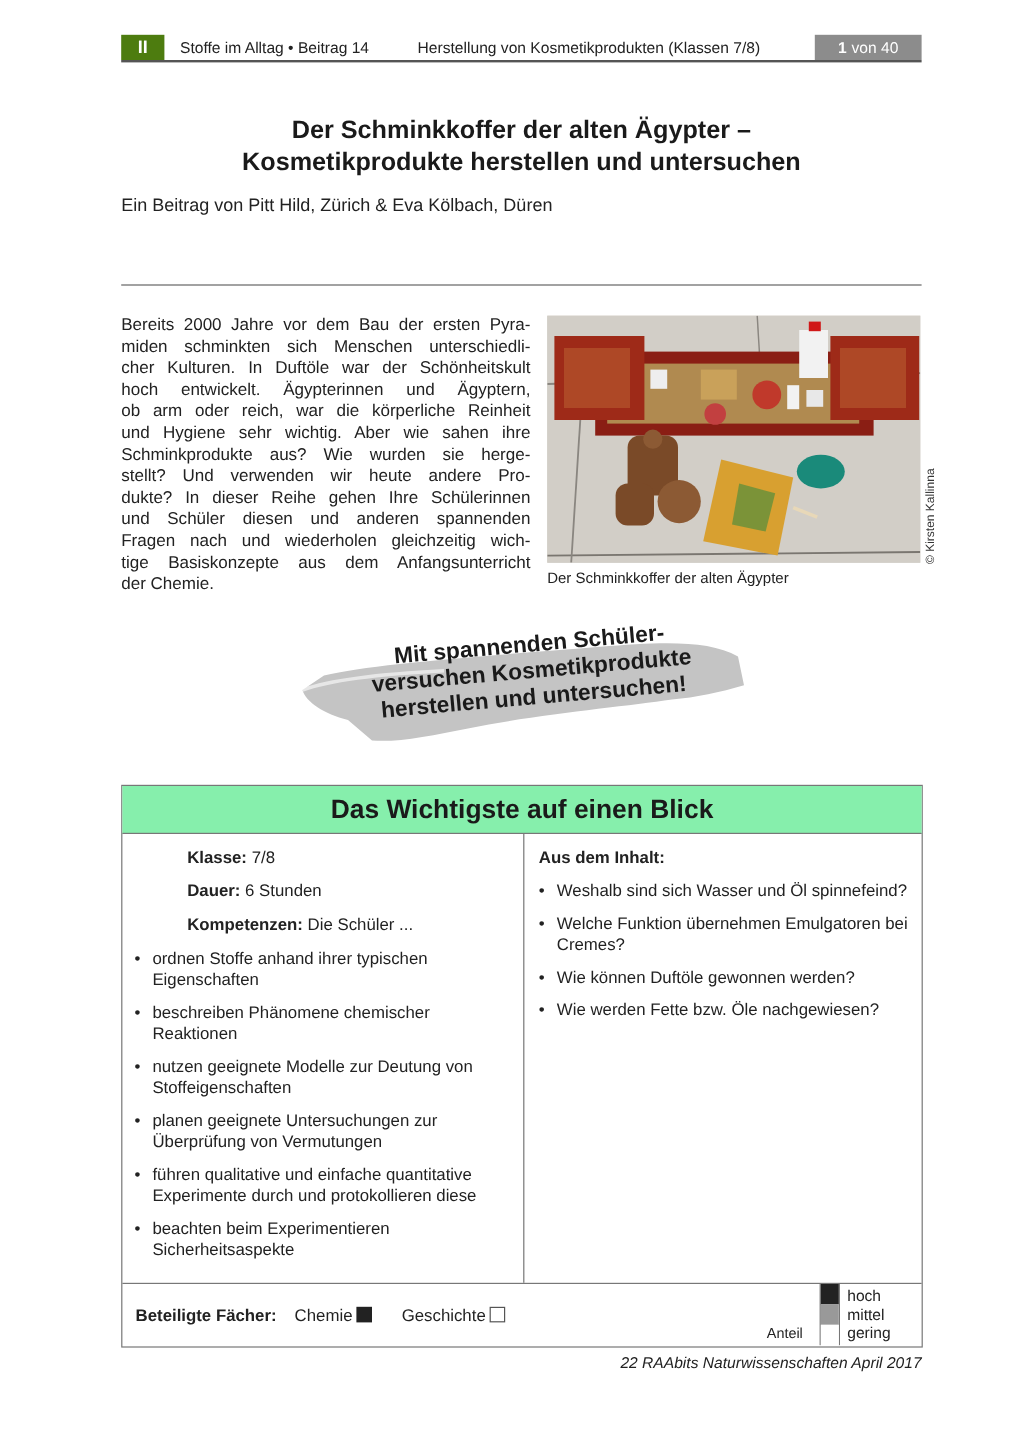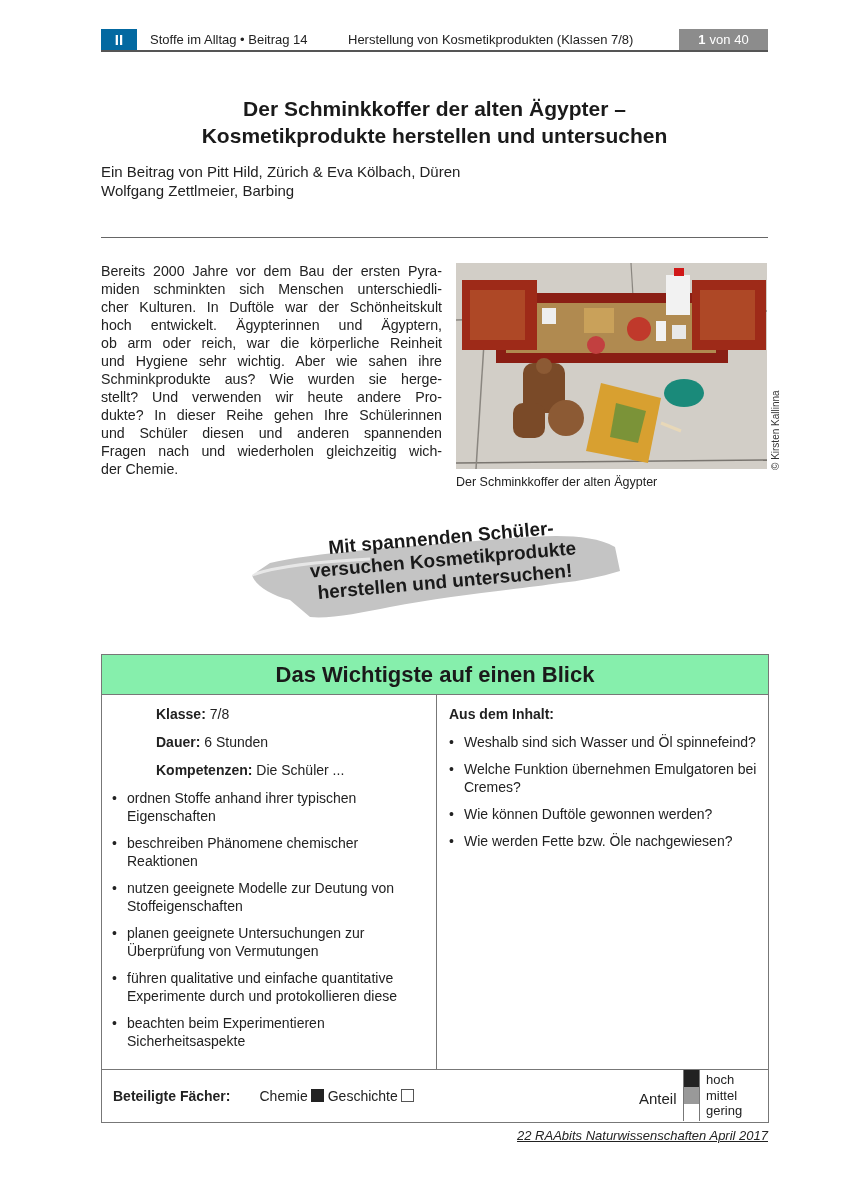--- a/index.html
+++ b/index.html
@@ -1,21 +1,21 @@
 <!DOCTYPE html>
 <html><head>
 <meta charset="utf-8">
 <style>
   * { box-sizing: border-box; margin: 0; padding: 0; }
   html, body { width: 848px; height: 1200px; background: #ffffff; }
   body { position: relative; font-family: "Liberation Sans", sans-serif; color: #1e1e1e; overflow: hidden; }
 
   
   .hdr { position: absolute; left: 101px; top: 29px; width: 667px; height: 23px; border-bottom: 2px solid #555; display: flex; align-items: stretch; font-size: 13px; }
-  .hdr-level { width: 36px; background: #0369a1; color: #fff; font-weight: bold; font-size: 15px; display: flex; align-items: center; justify-content: center; }
+  .hdr-level { width: 36px; background: #4d7c0f; color: #fff; font-weight: bold; font-size: 15px; display: flex; align-items: center; justify-content: center; }
   .hdr-series { padding-left: 13px; width: 210px; display: flex; align-items: center; color: #222; }
   .hdr-topic { flex: 1; display: flex; align-items: center; color: #222; padding-left: 1px; }
   .hdr-page { width: 89px; background: #8c8c8c; color: #fff; display: flex; align-items: center; justify-content: center; font-size: 13px; }
   .hdr-page b { font-weight: bold; margin-right: 4px; }
 
   .title { position: absolute; left: 101px; width: 667px; top: 95px; text-align: center; font-weight: bold; font-size: 21px; line-height: 27px; color: #1a1a1a; }
 
   .authors { position: absolute; left: 101px; top: 163px; font-size: 15px; line-height: 18.5px; color: #222; }
 
   .rule { position: absolute; left: 101px; top: 237px; width: 667px; height: 1px; background: #666; }
@@ -38,32 +38,32 @@
   .col-left { width: 335px; border-right: 1.5px solid #777; padding: 10px 10px 0 10px; font-size: 14px; line-height: 18px; color: #222; }
   .col-right { flex: 1; padding: 10px 10px 0 12px; font-size: 14px; line-height: 18px; color: #222; }
   .meta-line { margin-bottom: 10px; padding-left: 44px; }
   .meta-line b { font-weight: bold; }
   .blist { list-style: none; }
   .blist li { position: relative; padding-left: 15px; margin-bottom: 9px; }
   .blist li::before { content: "•"; position: absolute; left: 0; top: 0; }
   .col-right .head { font-weight: bold; margin-bottom: 10px; }
 
   .box-foot { position: relative; height: 51px; display: flex; align-items: center; padding-left: 11px; font-size: 14px; color: #222; }
-  .box-foot b { font-weight: bold; margin-right: 29px; }
-  .subj { display: inline-flex; align-items: center; margin-right: 4px; }
+  .box-foot b { font-weight: bold; margin-right: 15px; }
+  .subj { display: inline-flex; align-items: center; margin-right: 25px; }
   .sq { display: inline-block; width: 13px; height: 13px; margin-left: 3px; }
   .sq.hoch { background: #222; }
   .sq.gering { border: 1px solid #555; background: #fff; }
-  .anteil { position: absolute; left: 537px; top: 20px; font-size: 15px; }
+  .anteil { position: absolute; left: 537px; top: 34px; font-size: 12px; }
   .legend { position: absolute; left: 581px; top: 0; height: 51px; display: flex; }
   .legend-swatch { width: 17px; display: flex; flex-direction: column; border-right: 1px solid #777; border-left: 1px solid #777; }
   .legend-swatch div { flex: 1; }
   .legend-labels { padding-left: 6px; font-size: 13px; line-height: 15.5px; padding-top: 2px; }
 
-  .footer { position: absolute; right: 80px; top: 1128px; font-style: italic; font-size: 13px; color: #222; text-decoration: underline; }
+  .footer { position: absolute; right: 80px; top: 1128px; font-style: italic; font-size: 13px; color: #222; }
 </style>
 </head>
 <body>
 
 <div class="hdr">
   <div class="hdr-level">II</div>
   <div class="hdr-series">Stoffe im Alltag • Beitrag 14</div>
   <div class="hdr-topic">Herstellung von Kosmetikprodukten (Klassen 7/8)</div>
   <div class="hdr-page">
     <b>1</b>
@@ -71,37 +71,37 @@
   </div>
 </div>
 
 <div class="title">
   <div>Der Schminkkoffer der alten Ägypter –</div>
   <div>Kosmetikprodukte herstellen und untersuchen</div>
 </div>
 
 <div class="authors">
   <div>Ein Beitrag von Pitt Hild, Zürich &amp; Eva Kölbach, Düren</div>
-  <div>Wolfgang Zettlmeier, Barbing</div>
 </div>
 
 <div class="rule"></div>
 
 <div class="intro" id="intro">
     <span>Bereits 2000 Jahre vor dem Bau der ersten Pyra-</span>
     <span>miden schminkten sich Menschen unterschiedli-</span>
     <span>cher Kulturen. In Duftöle war der Schönheitskult</span>
     <span>hoch entwickelt. Ägypterinnen und Ägyptern,</span>
     <span>ob arm oder reich, war die körperliche Reinheit</span>
     <span>und Hygiene sehr wichtig. Aber wie sahen ihre</span>
     <span>Schminkprodukte aus? Wie wurden sie herge-</span>
     <span>stellt? Und verwenden wir heute andere Pro-</span>
     <span>dukte? In dieser Reihe gehen Ihre Schülerinnen</span>
     <span>und Schüler diesen und anderen spannenden</span>
     <span>Fragen nach und wiederholen gleichzeitig wich-</span>
+    <span>tige Basiskonzepte aus dem Anfangsunterricht</span>
     <span class="last">der Chemie.</span>
   </div>
 
 <div class="photo">
   <svg width="311" height="206" viewBox="0 0 311 206">
     <rect width="311" height="206" fill="#d2cec7"></rect>
     <line x1="0" y1="57" x2="311" y2="48" stroke="#8a8680" stroke-width="1.5"></line>
     <line x1="0" y1="200" x2="311" y2="197" stroke="#7a7670" stroke-width="1.5"></line>
     <line x1="28" y1="80" x2="20" y2="206" stroke="#8a8680" stroke-width="1.5"></line>
     <line x1="175" y1="0" x2="178" y2="50" stroke="#8a8680" stroke-width="1.2"></line>

